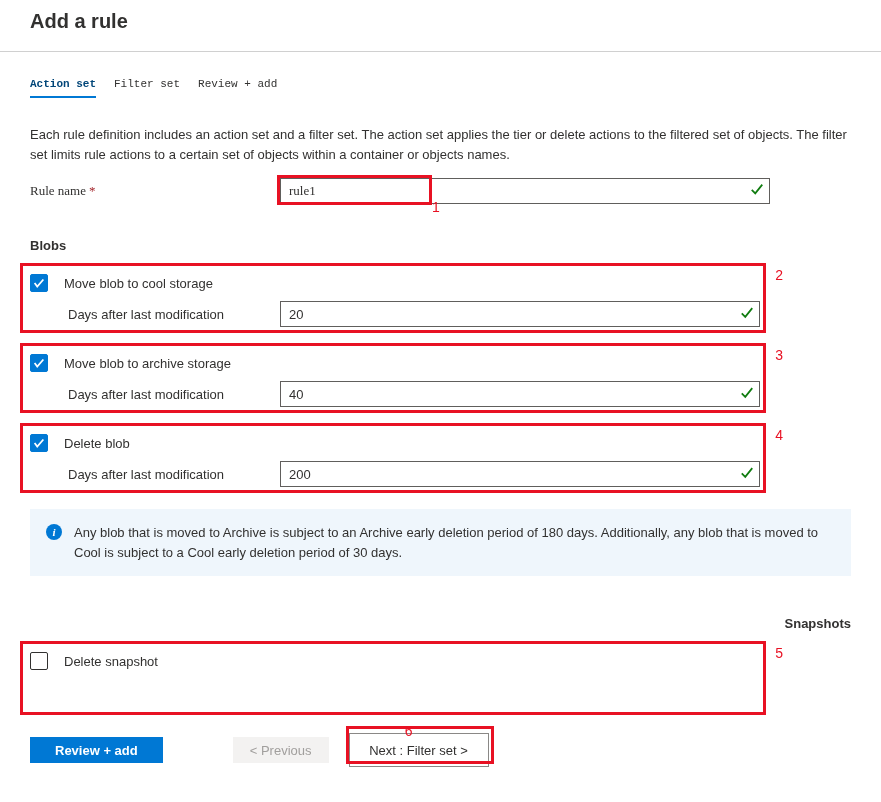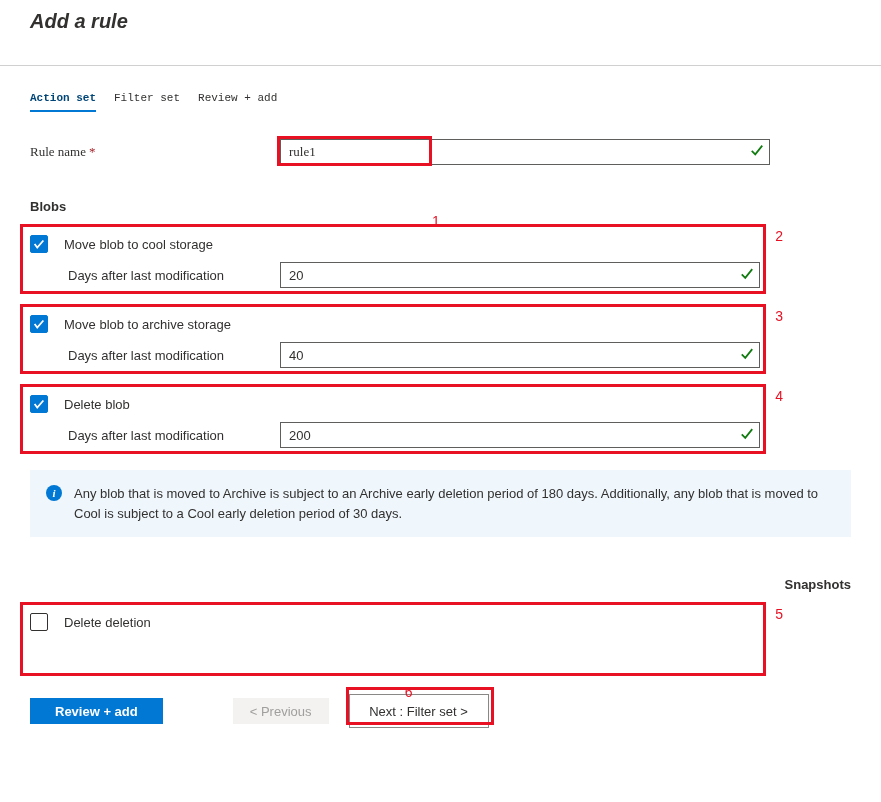--- a/index.html
+++ b/index.html
@@ -18,23 +18,22 @@
   body {
     margin: 0;
     padding: 0;
     font-family: "Segoe UI", -apple-system, sans-serif;
     font-size: 13px;
     color: var(--text);
     background: #fff;
     width: 881px;
   }
   .header {
-    padding: 10px 18px 32px 30px;
+    padding: 10px 18px 18px 30px;
     border-bottom: 1px solid var(--border);
-    font-style: italic;
   }
   .header h1 {
     font-size: 20px;
     font-weight: 600;
     margin: 0;
   }
   .content {
     padding: 22px 30px 0 30px;
     position: relative;
   }
@@ -261,20 +260,21 @@
 
 <div class="content">
 
   <div class="tabs">
     <div class="tab active">Action set</div>
     <div class="tab">Filter set</div>
     <div class="tab">Review + add</div>
   </div>
   <div class="tab-sep-line"></div>
 
+  <div class="description">Each rule definition includes an action set and a filter set. The action set applies the tier or delete actions to the filtered set of objects. The filter set limits rule actions to a certain set of objects within a container or objects names.</div>
 
   <div class="form-row" style="margin-top:2px;">
     <label class="field-label">
       <span>Rule name</span><span class="required">*</span>
     </label>
     <div class="field-wrap" style="position:relative;">
       <input type="text" value="rule1" style="">
       <span class="valid-mark">
         <svg class="valid-svg" viewBox="0 0 16 16">
             <polyline points="2,9 6,13 14,3"></polyline>
@@ -364,21 +364,21 @@
 
   <div class="section-title" style="margin-top:40px;text-align:right;">Snapshots</div>
 
   <div style="position:relative; padding-top:6px;">
     <div class="annot-box" style="left:-10px; top:0; width:746px; height:74px;"></div>
     <span class="annot-num" style="right:68px; top:4px;">5</span>
     <div class="checkbox-row">
       <span class="checkbox">
         
       </span>
-      <span>Delete deletion</span>
+      <span>Delete snapshot</span>
     </div>
   </div>
 
 </div>
 
 <div class="footer">
   <button class="btn btn-primary">Review + add</button>
   <div style="display:flex; align-items:center; gap:20px; position:relative;">
     <button class="btn btn-disabled">&lt; Previous</button>
     <div style="position:relative;">

